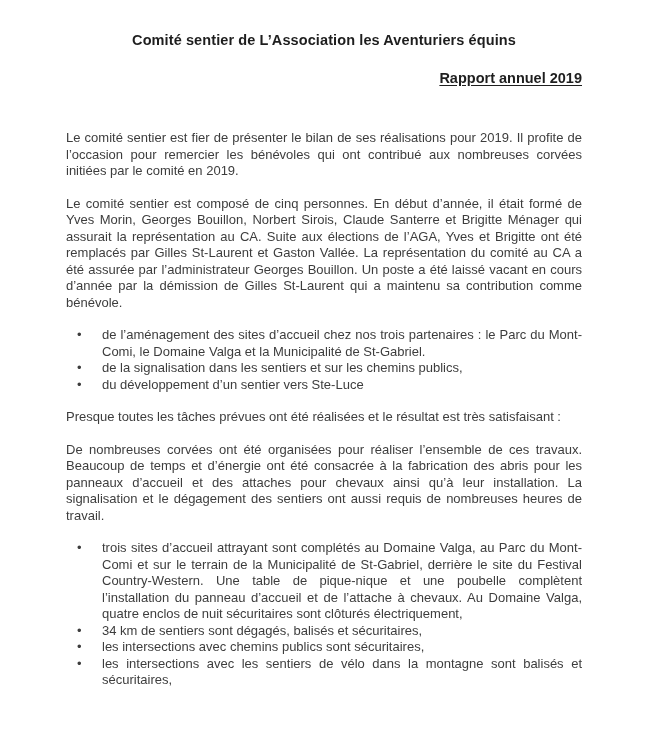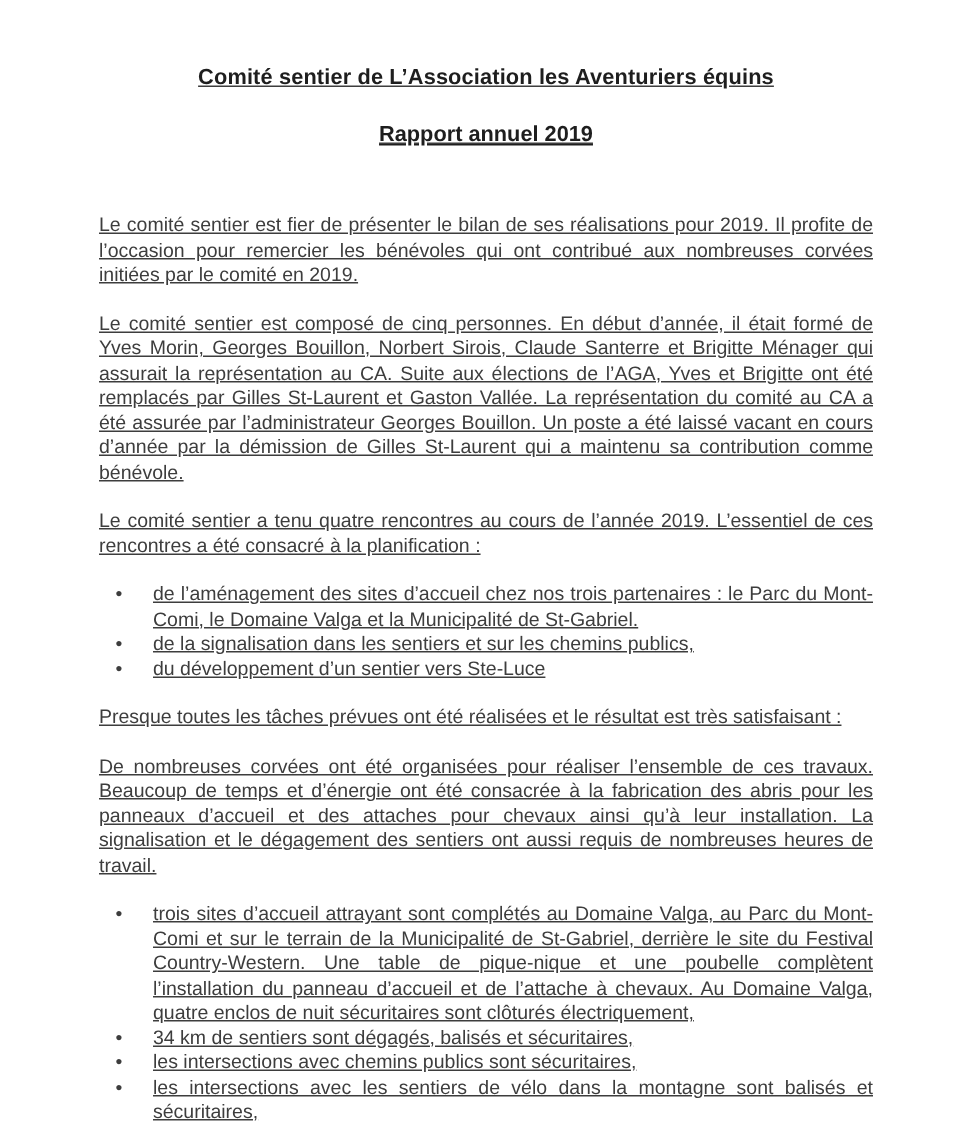--- a/index.html
+++ b/index.html
@@ -8,39 +8,38 @@
     background: #ffffff;
   }
   .page {
     position: relative;
     width: 648px;
     height: 748px;
     margin: 0 auto;
     background: #ffffff;
     overflow: hidden;
     box-sizing: border-box;
-    padding: 16px 66px;
+    padding: 4px 66px;
     font-family: "Liberation Sans", "DejaVu Sans", sans-serif;
     color: #3d3d3d;
     font-size: 13px;
     line-height: 16.5px;
-    text-decoration: underline;
   }
   .doc-title {
     margin: 27px 0 0 0;
     text-align: center;
     font-size: 14.5px;
     line-height: 18px;
     font-weight: bold;
     color: #1e1e1e;
     letter-spacing: 0.1px;
   }
   .doc-subtitle {
     margin: 20px 0 0 0;
-    text-align: center;
+    text-align: right;
     font-size: 14.5px;
     line-height: 18px;
     font-weight: bold;
     color: #1e1e1e;
     text-decoration: underline;
     text-underline-offset: 2px;
   }
   .body-text p {
     margin: 12px 0 16px 0;
     text-align: justify;
@@ -74,21 +73,20 @@
   <h1 class="doc-title">Comité sentier de L’Association les Aventuriers équins</h1>
 
   <h2 class="doc-subtitle">Rapport annuel 2019</h2>
 
   <div class="body-text">
 
     <p class="first">Le comité sentier est fier de présenter le bilan de ses réalisations pour 2019. Il profite de l’occasion pour remercier les bénévoles qui ont contribué aux nombreuses corvées initiées par le comité en 2019.</p>
 
     <p>Le comité sentier est composé de cinq personnes. En début d’année, il était formé de Yves Morin, Georges Bouillon, Norbert Sirois, Claude Santerre et Brigitte Ménager qui assurait la représentation au CA. Suite aux élections de l’AGA, Yves et Brigitte ont été remplacés par Gilles St-Laurent et Gaston Vallée. La représentation du comité au CA a été assurée par l’administrateur Georges Bouillon. Un poste a été laissé vacant en cours d’année par la démission de Gilles St-Laurent qui a maintenu sa contribution comme bénévole.</p>
 
-    <p>Le comité sentier a tenu quatre rencontres au cours de l’année 2019. L’essentiel de ces rencontres a été consacré à la planification :</p>
 
     <ul class="bullet-list">
       <li>de l’aménagement des sites d’accueil chez nos trois partenaires : le Parc du Mont-Comi, le Domaine Valga et la Municipalité de St-Gabriel.</li>
       <li>de la signalisation dans les sentiers et sur les chemins publics,</li>
       <li>du développement d’un sentier vers Ste-Luce</li>
     </ul>
 
     <p>Presque toutes les tâches prévues ont été réalisées et le résultat est très satisfaisant :</p>
 
     <p>De nombreuses corvées ont été organisées pour réaliser l’ensemble de ces travaux. Beaucoup de temps et d’énergie ont été consacrée à la fabrication des abris pour les panneaux d’accueil et des attaches pour chevaux ainsi qu’à leur installation. La signalisation et le dégagement des sentiers ont aussi requis de nombreuses heures de travail.</p>

